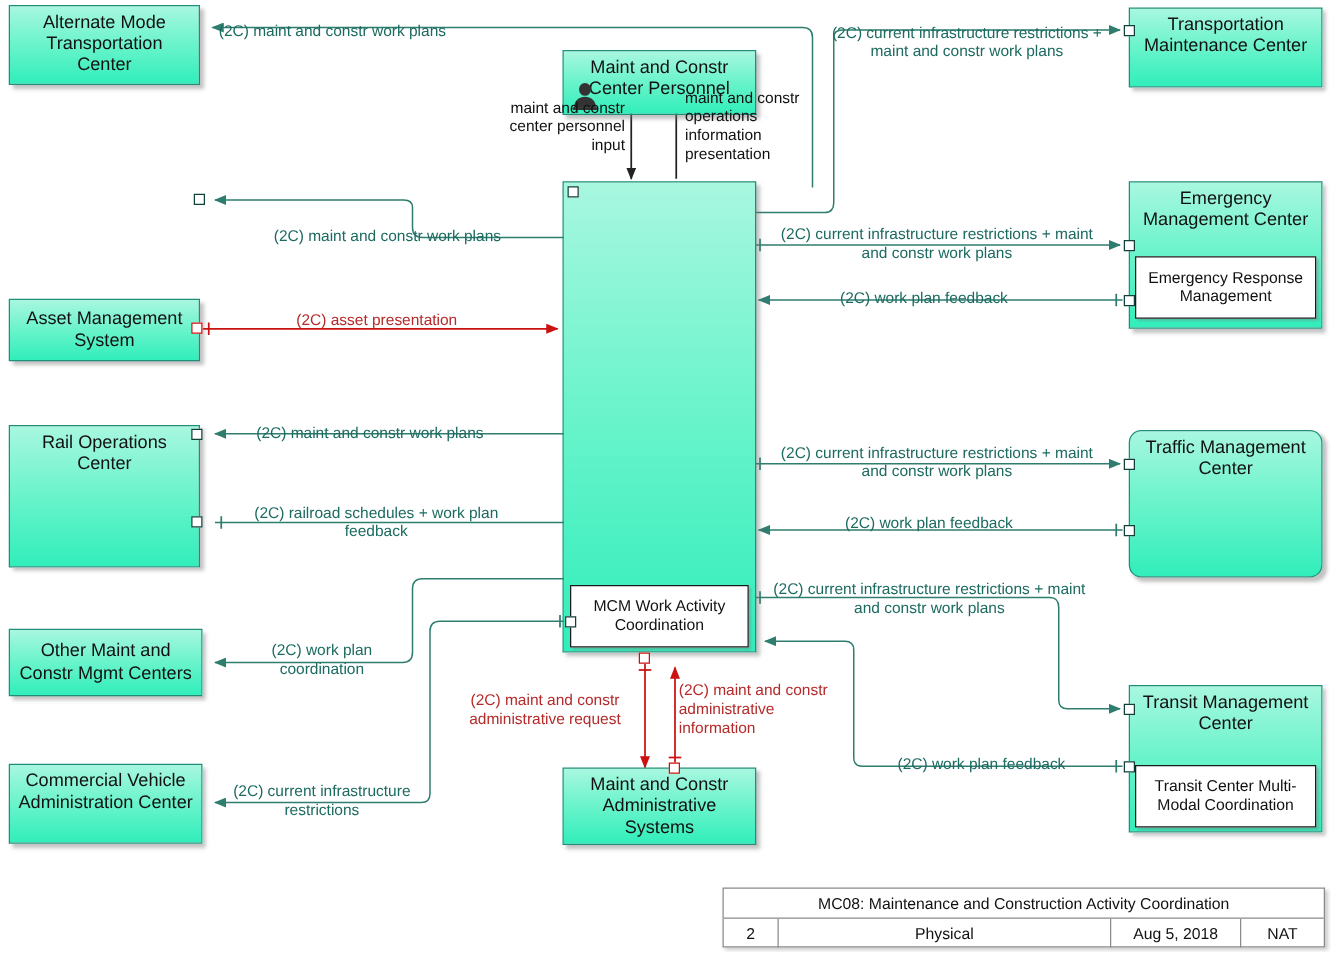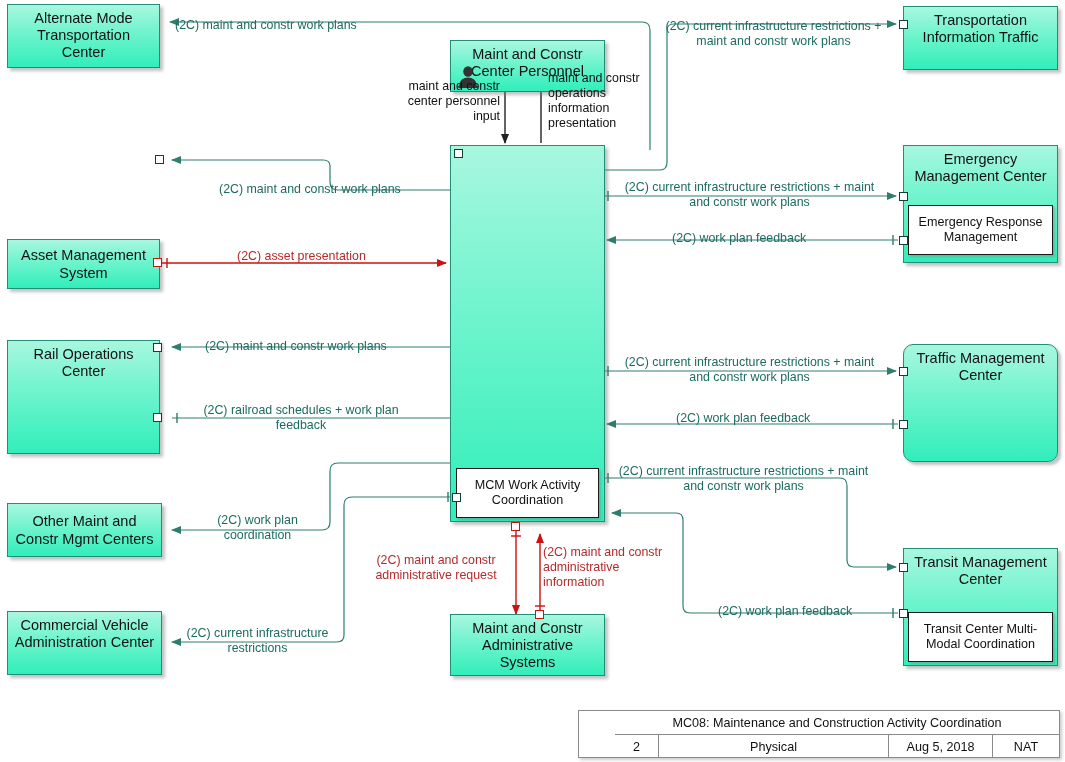--- a/index.html
+++ b/index.html
@@ -66,21 +66,21 @@
   .person-icon{position:absolute;left:6px;bottom:2px;width:22px;height:24px;z-index:4;}
 
   
   #titleblock{
     position:absolute;
     left:578px;top:710px;width:482px;height:48px;
     border:1px solid #8a8a8a;
     box-sizing:border-box;
     background:#ffffff;
     box-shadow:2px 2px 3px rgba(140,140,140,.45);
-    font-size:12.6px;color:#111;padding-left:36px;
+    font-size:12.6px;color:#111;
   }
   #tb-title{
     height:24px;border-bottom:1px solid #8a8a8a;
     display:flex;align-items:center;justify-content:center;
     box-sizing:border-box;
   }
   #tb-row{height:23px;display:flex;box-sizing:border-box;}
   #tb-row > div{
     display:flex;align-items:center;justify-content:center;
     box-sizing:border-box;border-right:1px solid #8a8a8a;height:100%;
@@ -214,21 +214,21 @@
   </div>
   <div class="port" style="left:452px;top:493px;"></div>
   <div class="port red" style="left:511px;top:522px;"></div>
 
   <div class="node" style="left:450px;top:614px;width:155px;height:62px;">
     <span class="node-label">Maint and Constr Administrative Systems</span>
   </div>
   <div class="port red" style="left:535px;top:610px;"></div>
 
   <div class="node" style="left:903px;top:6px;width:155px;height:64px;">
-    <span class="node-label">Transportation Information Traffic</span>
+    <span class="node-label">Transportation Maintenance Center</span>
   </div>
   <div class="port" style="left:899px;top:20px;"></div>
 
   <div class="node" style="left:903px;top:145px;width:155px;height:118px;">
     <span class="node-label">Emergency Management Center</span>
   </div>
   <div class="subnode" style="left:908px;top:205px;width:145px;height:50px;">
     <span>Emergency Response Management</span>
   </div>
   <div class="port" style="left:899px;top:192px;"></div>

